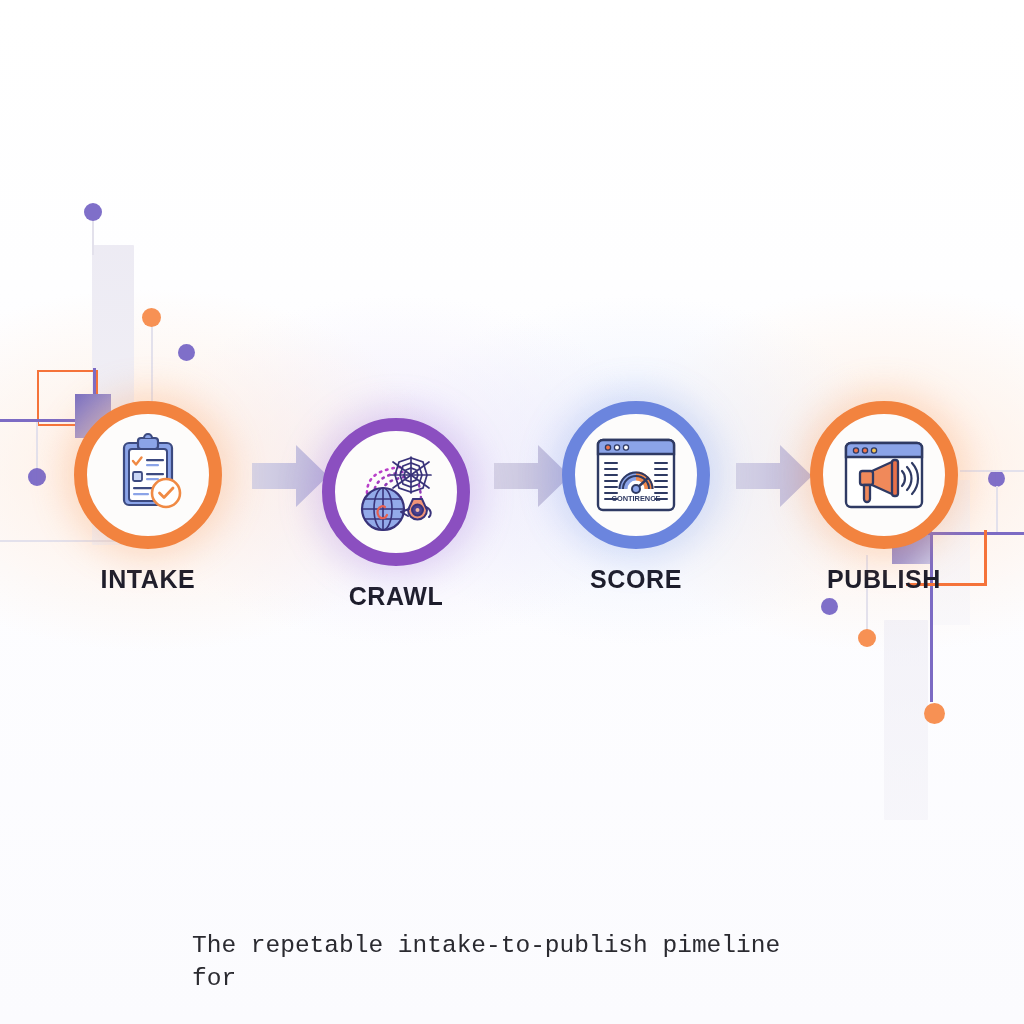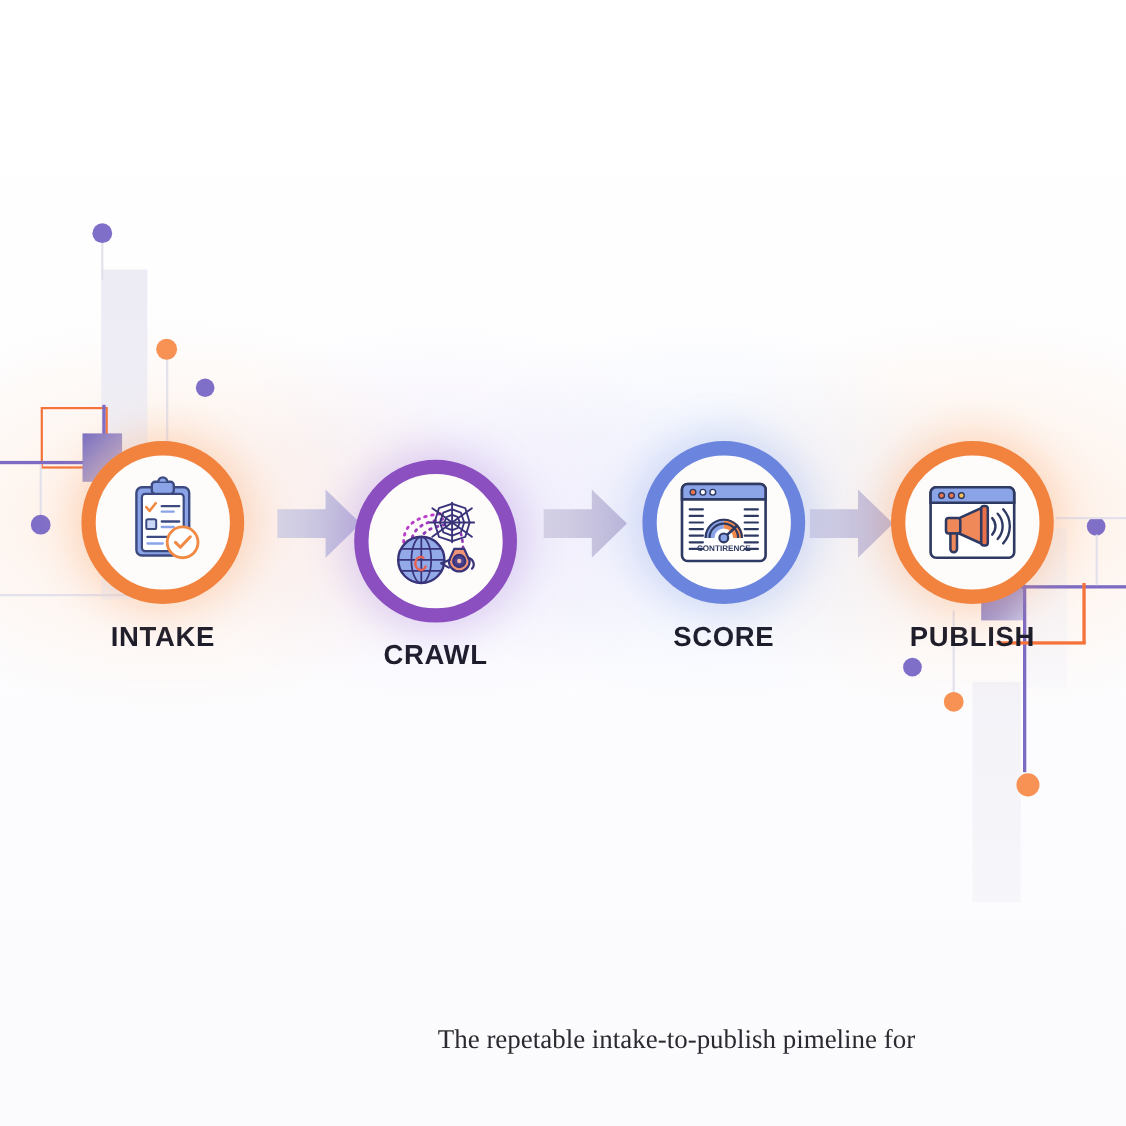--- a/index.html
+++ b/index.html
@@ -96,25 +96,25 @@
     pointer-events: auto;
   }
 
   
   #caption {
     position: absolute;
     left: 50%;
     transform: translateX(-50%);
     top: 930px;
     width: 640px;
-    text-align: right;
+    text-align: left;
     font-size: 24.5px;
     line-height: 1.33;
     color: #2a2a30;
-    font-family: Liberation Serif, serif;
+    font-family: Liberation Mono, monospace;
   }
 </style>
 </head>
 <body>
 
 <div id="canvas">
 
   <div class="deco deco-bar" style="left:92px; top:245px; width:42px; height:300px; border-radius:1px;"></div>
 
   <div class="deco deco-bar-soft" style="left:134px; top:405px; width:36px; height:140px;"></div>
@@ -258,21 +258,21 @@
             <circle cx="66.5" cy="63" r="5.5" fill="#4b4191" stroke="#39337a" stroke-width="2"></circle>
             <circle cx="66.5" cy="63" r="2" fill="#f2b8a8"></circle>
             <path d="M58,62 l-8,3 l7,4" fill="none" stroke="#39337a" stroke-width="2" stroke-linecap="round" stroke-linejoin="round"></path>
             <path d="M75,60 c5,2 6,7 3,10" fill="none" stroke="#39337a" stroke-width="2" stroke-linecap="round"></path>
           </g>
         </svg>
       </div>
       <div class="stage-label">CRAWL</div>
     </div>
 
-    <div class="stage" style="left:583px; top:401px;">
+    <div class="stage" style="left:561px; top:401px;">
       <div class="ring blue ring-glow-blue">
         <svg width="92" height="88" viewBox="0 0 92 88">
 
           <rect x="8" y="9" width="76" height="70" rx="5" fill="#ffffff" stroke="#2f3a63" stroke-width="2.4"></rect>
           <path d="M8,14 a5,5 0 0 1 5,-5 h66 a5,5 0 0 1 5,5 v9 h-76 Z" fill="#8ba4e8" stroke="#2f3a63" stroke-width="2.4"></path>
           <circle cx="18" cy="16.5" r="2.6" fill="#f0744a" stroke="#2f3a63" stroke-width="1.3"></circle>
           <circle cx="27" cy="16.5" r="2.6" fill="#ffffff" stroke="#2f3a63" stroke-width="1.3"></circle>
           <circle cx="36" cy="16.5" r="2.6" fill="#ffffff" stroke="#2f3a63" stroke-width="1.3"></circle>
 
           <g fill="#2f3a63">

